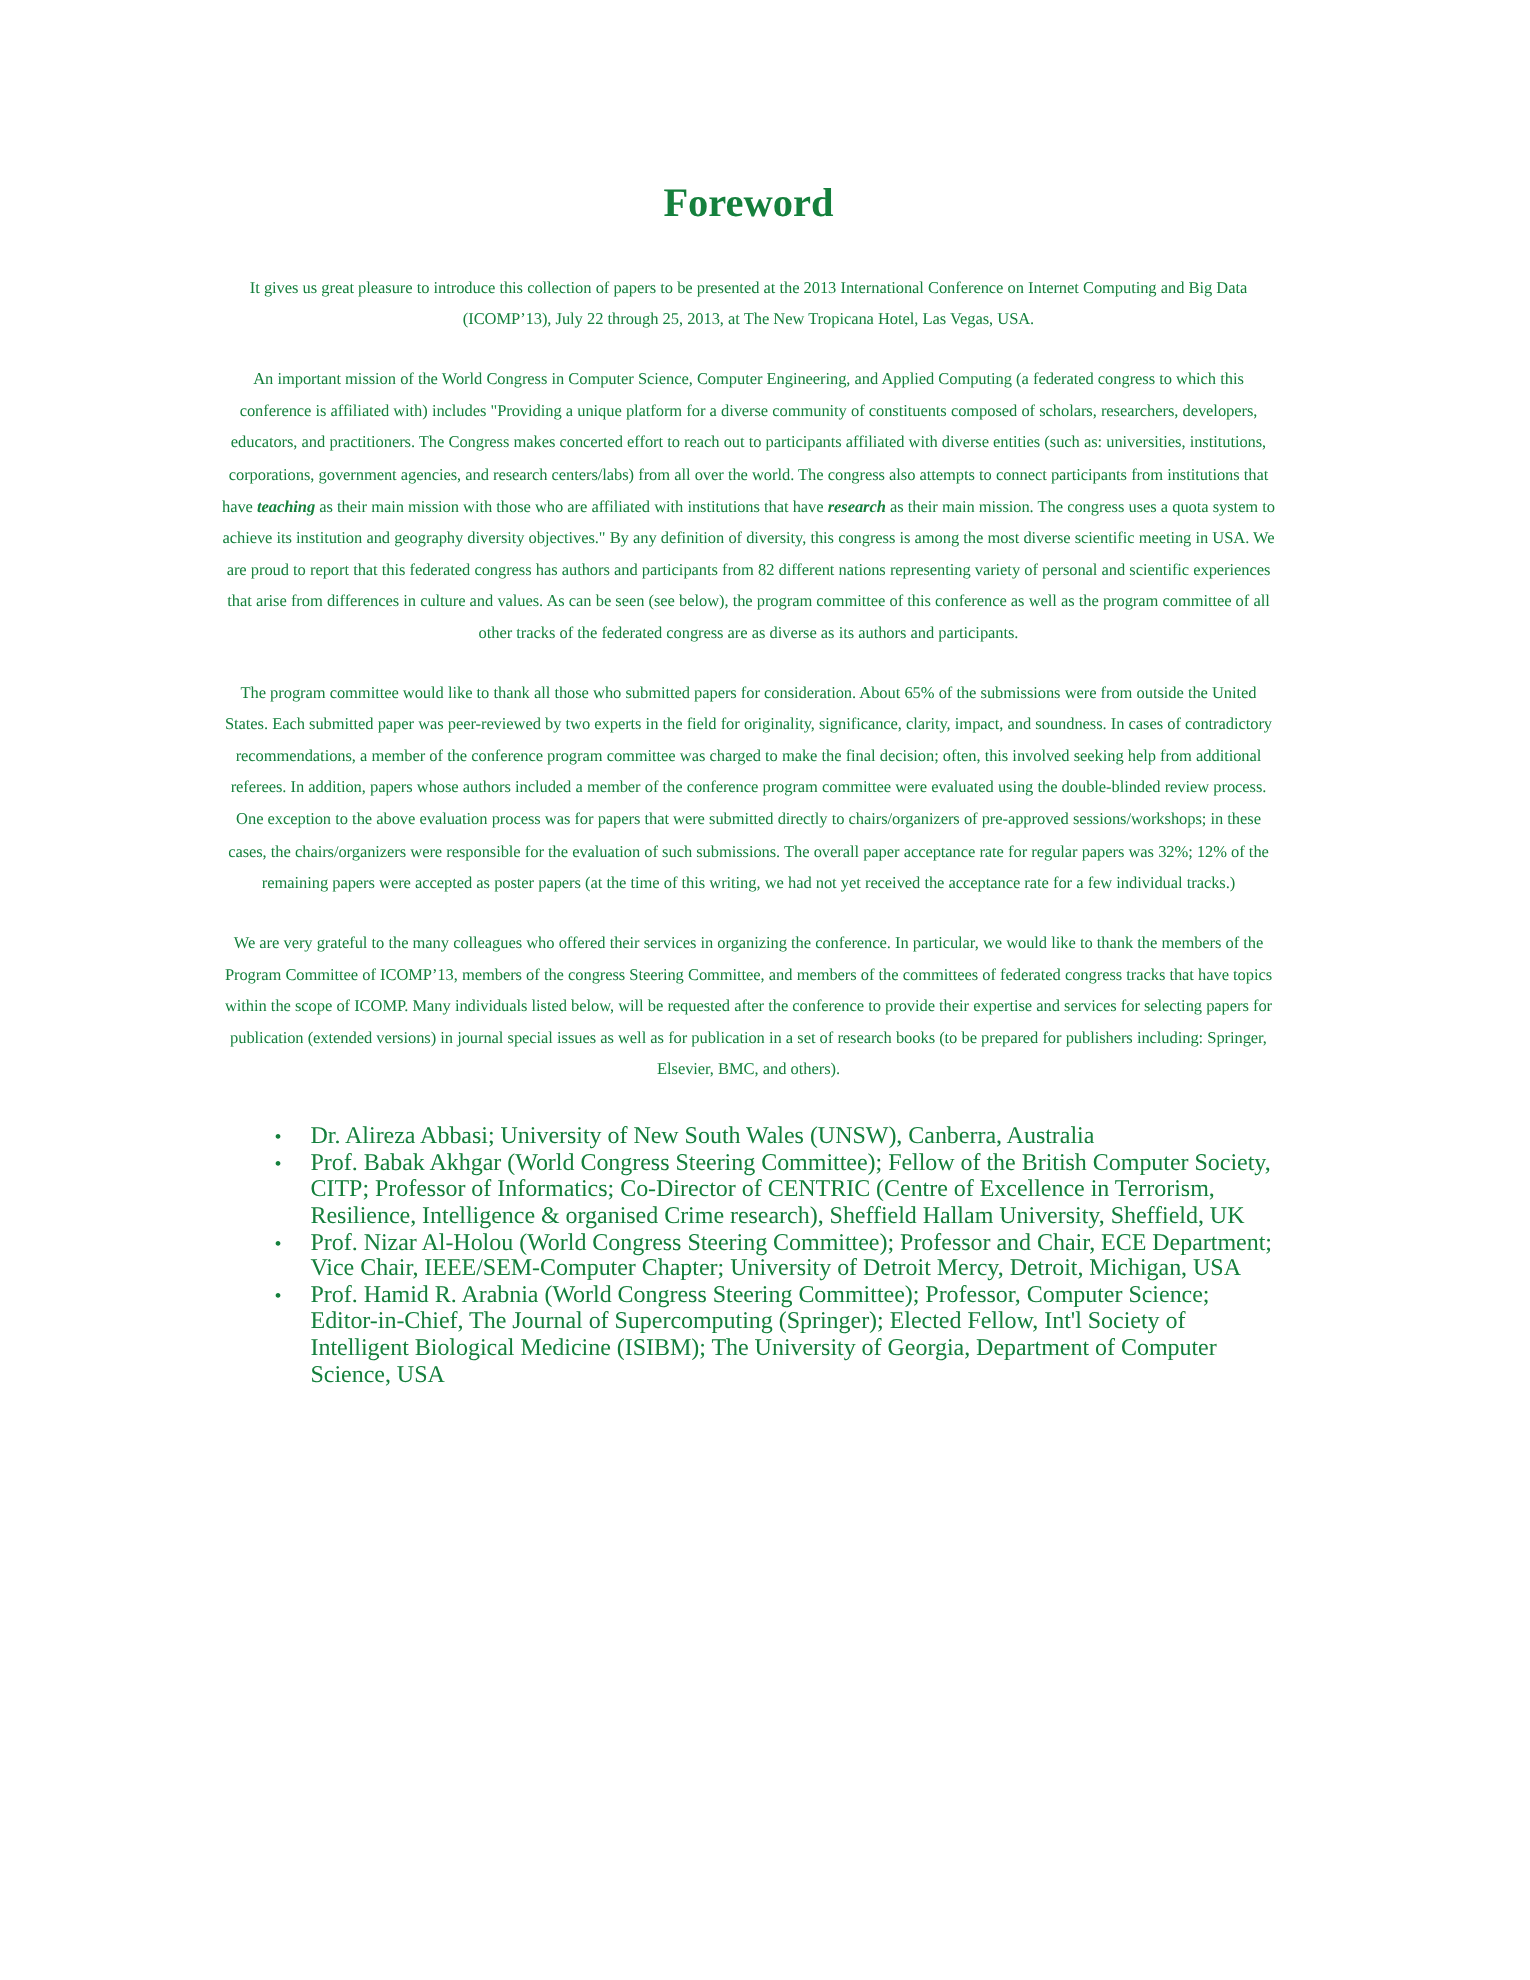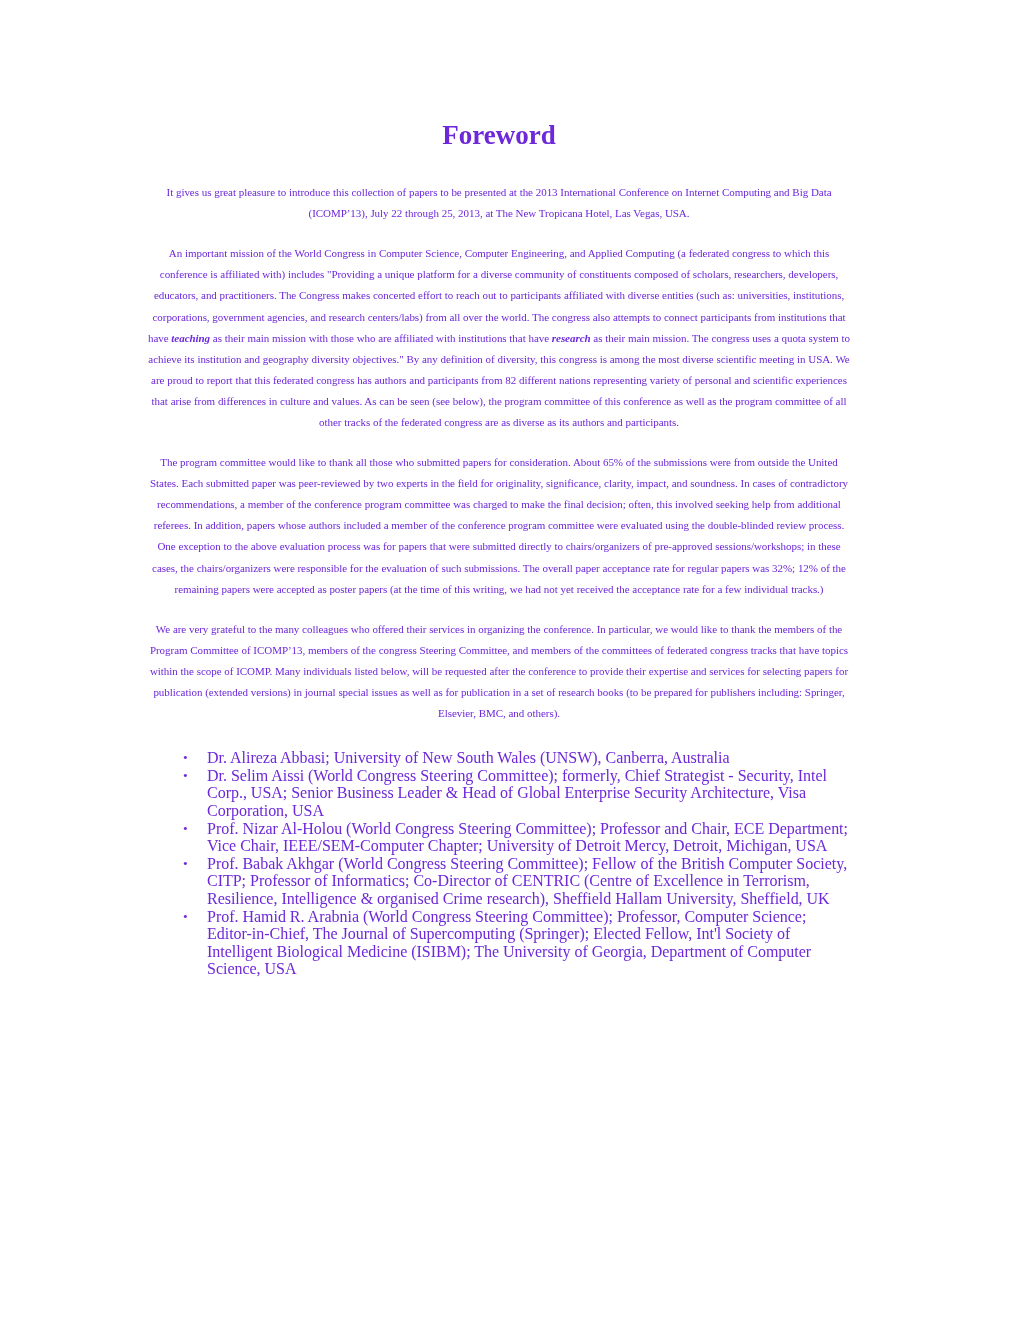--- a/index.html
+++ b/index.html
@@ -7,21 +7,21 @@
     padding: 0;
     background: #ffffff;
   }
   .page {
     position: relative;
     width: 1020px;
     height: 1124px;
     background: #ffffff;
     overflow: hidden;
     font-family: "Liberation Serif", "DejaVu Serif", serif;
-    color: #6d28d9;
+    color: #15803d;
     box-sizing: border-box;
   }
   .content {
     position: absolute;
     left: 146px;
     top: 0;
     width: 706px;
   }
   .doc-title {
     font-family: "Liberation Serif", "DejaVu Serif", serif;
@@ -87,20 +87,19 @@
     <p class="body-para" id="para-intro">It gives us great pleasure to introduce this collection of papers to be presented at the 2013 International Conference on Internet Computing and Big Data (ICOMP’13), July 22  through 25, 2013, at The New Tropicana Hotel,  Las Vegas, USA.</p>
 
     <p class="body-para"><span>An important mission of the World Congress in Computer Science, Computer Engineering, and Applied Computing (a federated congress to which this conference is affiliated with) includes "Providing a unique platform for a diverse community of constituents composed of scholars, researchers, developers, educators, and practitioners. The Congress makes concerted effort to reach out to participants affiliated with diverse entities (such as: universities, institutions, corporations, government agencies, and research centers/labs) from all over the world. The congress also attempts to connect participants from institutions that have </span><span class="bi">teaching</span><span> as their main mission with those who are affiliated with institutions that have </span><span class="bi">research</span><span> as their main mission. The congress uses a quota system to achieve its institution and geography diversity objectives." By any definition of diversity, this congress is among the most diverse scientific meeting in USA. We are proud to report that this federated congress has authors and participants from 82 different nations representing variety of personal and scientific experiences that arise from differences in culture and values. As can be seen (see below), the program committee of this conference as well as the program committee of all other tracks of the federated congress are as diverse as its authors and participants.</span></p>
 
     <p class="body-para">The program committee would like to thank all those who submitted papers for consideration. About 65% of the submissions were from outside the United States.  Each submitted paper was peer-reviewed by two experts in the field for originality, significance, clarity, impact, and soundness. In cases of contradictory recommendations, a member of the conference program committee was charged to make the final decision; often, this involved seeking help from additional referees. In addition, papers whose authors included a member of the conference program committee were evaluated using the double-blinded review process. One exception to the above evaluation process was for papers that were submitted directly to chairs/organizers of pre-approved sessions/workshops; in these cases, the chairs/organizers were responsible for the evaluation of such submissions. The overall paper acceptance rate for regular papers was 32%; 12% of the remaining papers were accepted as poster papers (at the time of this writing, we had not yet received the acceptance rate for a few individual tracks.)</p>
 
     <p class="body-para">We are very grateful to the many colleagues who offered their services in organizing the conference.  In particular, we would like to thank the members of  the Program Committee of ICOMP’13, members of the congress Steering Committee, and members of the committees of federated congress tracks that have topics within the scope of ICOMP. Many individuals listed below, will be requested after the conference to provide their expertise and services for  selecting papers for publication (extended versions) in journal special issues as well as for publication in a set of research books (to be prepared for publishers including: Springer, Elsevier, BMC, and others).</p>
 
     <ul class="people-list" id="committee-list">
     <li>Dr. Alireza Abbasi; University of New South Wales (UNSW), Canberra, Australia</li>
-        <li>Dr. Selim Aissi (World Congress Steering Committee); formerly, Chief Strategist - Security, Intel Corp., USA; Senior Business Leader &amp; Head of Global Enterprise Security Architecture, Visa Corporation, USA</li>
+        <li>Prof. Babak Akhgar (World Congress Steering Committee); Fellow of the British Computer Society, CITP; Professor of Informatics; Co-Director of CENTRIC (Centre of Excellence in Terrorism, Resilience, Intelligence &amp; organised Crime research), Sheffield Hallam University, Sheffield, UK</li>
         <li>Prof. Nizar Al-Holou (World Congress Steering Committee); Professor and Chair, ECE Department; Vice Chair, IEEE/SEM-Computer Chapter; University of Detroit Mercy, Detroit, Michigan, USA</li>
-        <li>Prof. Babak Akhgar (World Congress Steering Committee); Fellow of the British Computer Society, CITP; Professor of Informatics; Co-Director of CENTRIC (Centre of Excellence in Terrorism, Resilience, Intelligence &amp; organised Crime research), Sheffield Hallam University, Sheffield, UK</li>
         <li>Prof. Hamid R. Arabnia (World Congress Steering Committee); Professor, Computer Science; Editor-in-Chief, The Journal of Supercomputing (Springer); Elected Fellow, Int'l Society of Intelligent Biological Medicine (ISIBM); The University of Georgia, Department of Computer Science, USA</li>
       </ul>
 
   </div>
 </div>
 
 </body></html>

